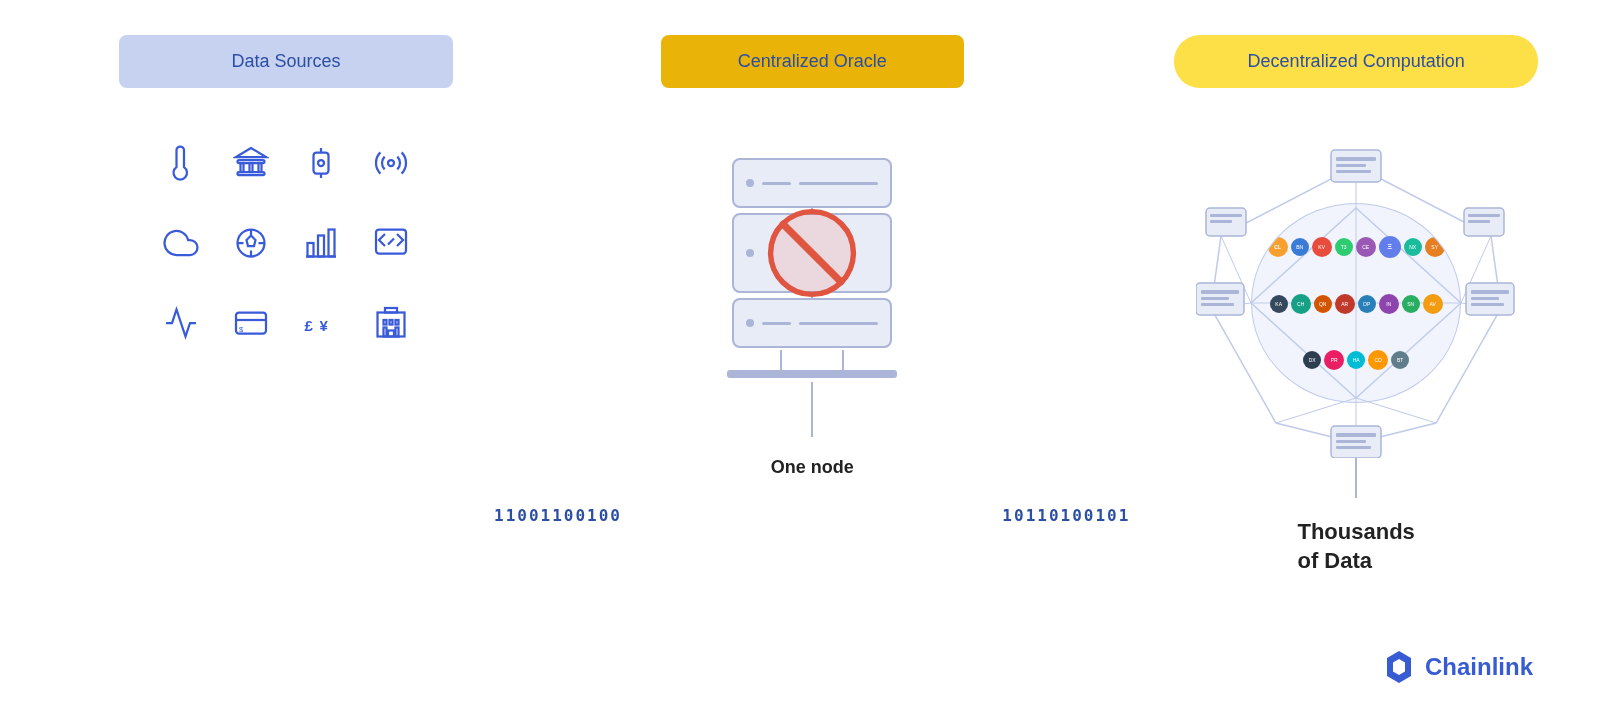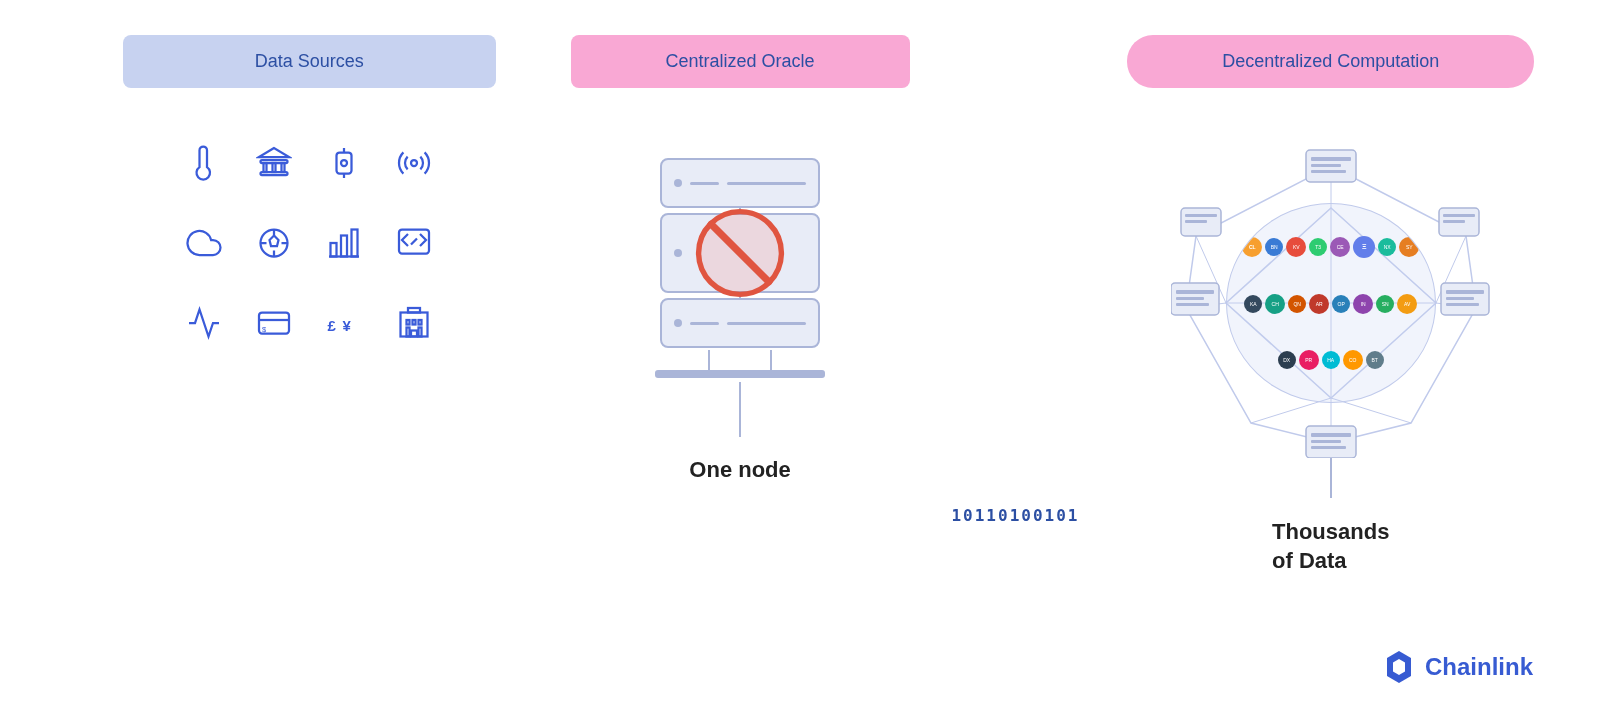--- a/index.html
+++ b/index.html
@@ -17,22 +17,22 @@
       border-radius: 8px;
       padding: 16px 24px;
       text-align: center;
       font-size: 18px;
       font-weight: 500;
       color: #2c4fa3;
       width: 85%;
       margin-bottom: 30px;
     }
     .header-box.data-sources { background: #c7d2f0; }
-    .header-box.centralized { background: #f9a8d4; }
-    .header-box.decentralized { background: #f9a8d4; border-radius: 26px; }
+    .header-box.centralized { background: #eab308; }
+    .header-box.decentralized { background: #fde047; border-radius: 26px; }
 
     
     .icons-grid {
       display: grid;
       grid-template-columns: repeat(4, 60px);
       grid-template-rows: repeat(3, 70px);
       gap: 10px 10px;
       margin-top: 10px;
     }
     .icon-cell {
@@ -94,21 +94,21 @@
     .server-stack-wrapper {
       position: relative;
       display: flex;
       flex-direction: column;
       align-items: center;
     }
 
     
     .node-label {
       margin-top: 20px;
-      font-size: 22px;
+      font-size: 18px;
       font-weight: 700;
       color: #222;
     }
 
     
     .network-diagram {
       position: relative;
       width: 320px;
       height: 310px;
       margin-top: 30px;
@@ -273,20 +273,23 @@
             <rect x="11" y="10" width="2" height="3"></rect>
             <rect x="15" y="10" width="2" height="3"></rect>
             <rect x="7" y="15" width="2" height="6"></rect>
             <rect x="15" y="15" width="2" height="6"></rect>
             <rect x="10" y="17" width="4" height="4"></rect>
           </svg>
       </div>
     </div>
   </div>
 
+  <div style="display:flex;align-items:center;justify:center;margin-top:270px;flex:0 0 110px;">
+    <span class="binary-text">11001100100</span>
+  </div>
 
   <div class="col-center">
     <div class="header-box centralized">
       <span>Centralized Oracle</span>
     </div>
 
     <div class="server-stack-wrapper" style="margin-top:40px;">
 
       <div class="server-unit">
         <div class="dot"></div>

